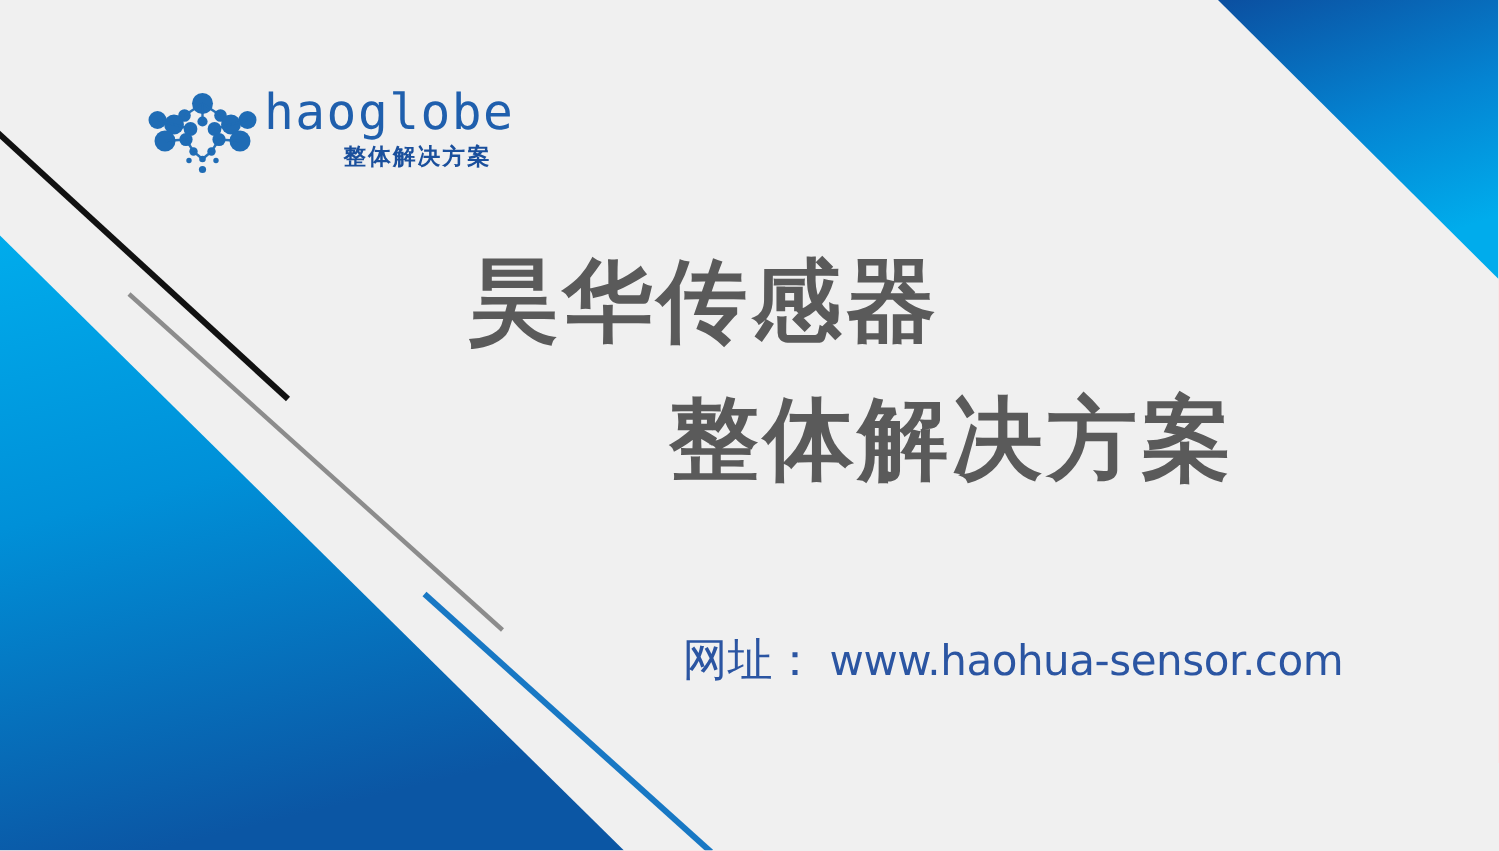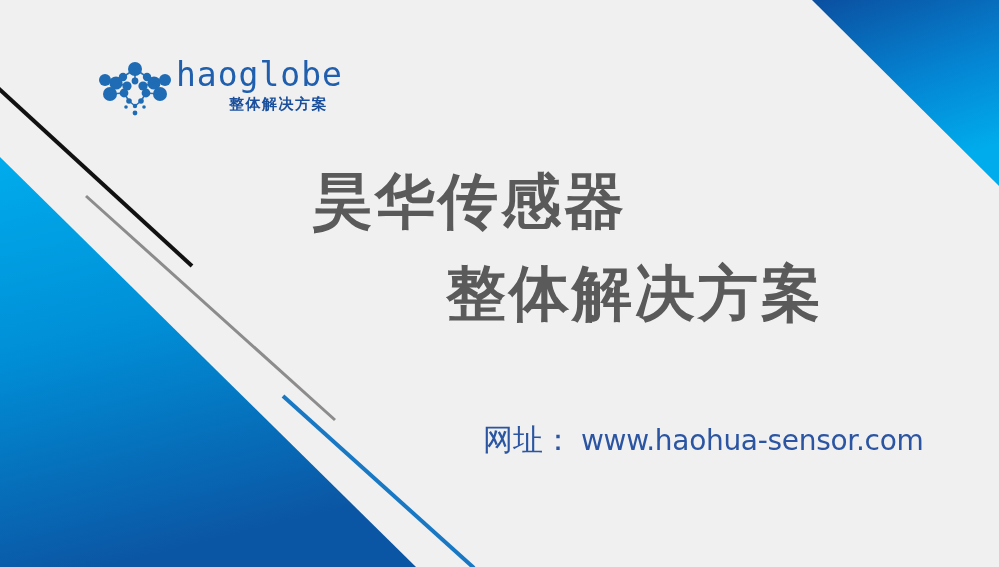--- a/index.html
+++ b/index.html
@@ -92,21 +92,20 @@
     white-space: nowrap;
   }
 
   
   .url-line {
     position: absolute;
     left: 455px;
     top: 420px;
     font-size: 0;
     white-space: nowrap;
-    margin-left: 28px;
   }
   .url-label {
     font-family: "DejaVu Sans", sans-serif;
     font-size: 30px;
     font-weight: 400;
     color: #2b55a2;
     letter-spacing: 0px;
     vertical-align: middle;
   }
   .url-value {

